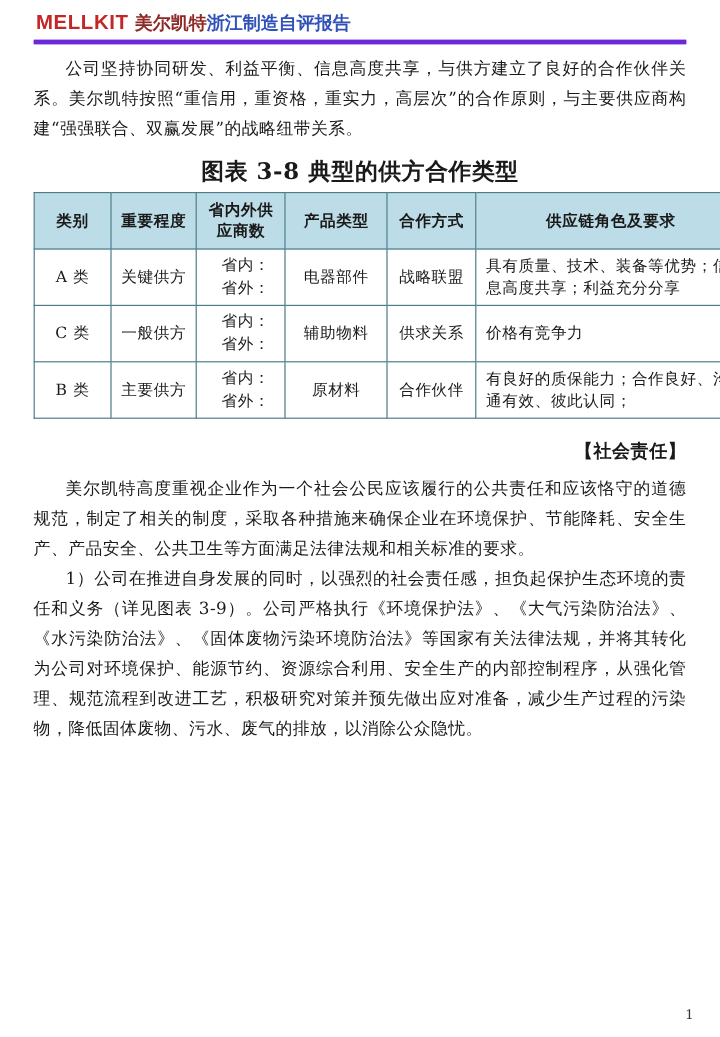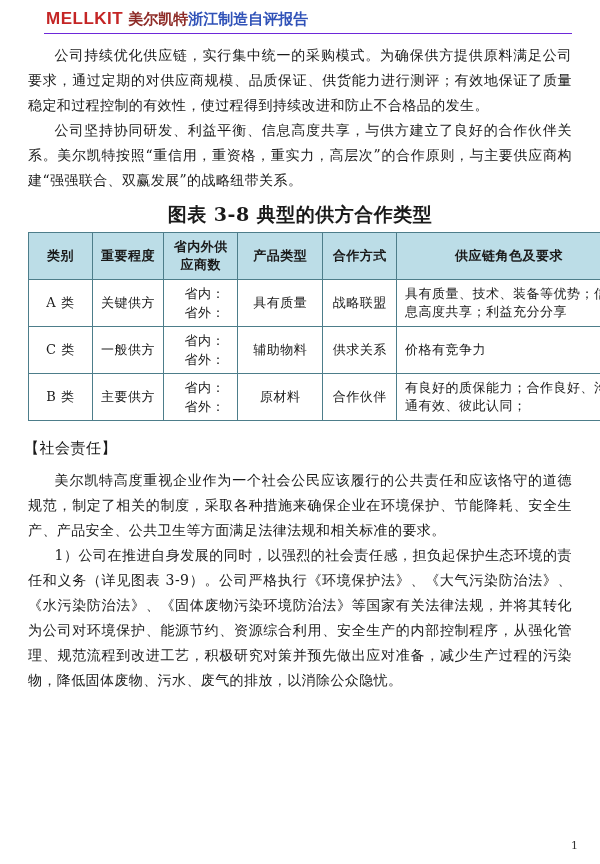--- a/index.html
+++ b/index.html
@@ -1,21 +1,21 @@
 <!DOCTYPE html>
 <html><head>
 <meta charset="utf-8">
 <style>
   html, body { margin: 0; padding: 0; background: #ffffff; }
   body { width: 600px; height: 864px; position: relative; overflow: hidden;
          font-family: "DejaVu Serif", "Liberation Serif", serif; color: #1a1a1a; }
   .page { position: absolute; inset: 0; padding: 6px 28px 0 28px; box-sizing: border-box; }
 
   
-  .doc-header { border-bottom: 1px solid #6d28d9; padding: 3px 2px 4px 2px; margin-left: 16px; }
+  .doc-header { border-bottom: 4px solid #6d28d9; padding: 3px 2px 4px 2px; }
   .logo { color: #c42525; font-weight: bold; font-size: 17px;
           font-family: "Liberation Sans", sans-serif; letter-spacing: 0.5px; }
   .brand { color: #8d2a26; font-size: 15px; font-weight: bold; }
   .doc-title { color: #3052b8; font-size: 15px; font-weight: bold; }
 
   
   .body-text { margin-top: 9px; }
   p.para { margin: 0; font-size: 14px; line-height: 25px; text-align: justify;
            letter-spacing: 0.4px; text-indent: 1.9em; }
   p.para.indent-lg { text-indent: 2.6em; }
@@ -28,39 +28,38 @@
   table.coop th, table.coop td { border: 1px solid #4d7d8a; padding: 3px 4px;
                vertical-align: middle; }
   table.coop th { background: #bcdde7; font-weight: bold; height: 40px;
                font-size: 13px; text-align: center; }
   table.coop td { height: 40px; }
   .c-center { text-align: center; }
   .c-left { text-align: left; padding-left: 8px !important; }
   .prov-cell { text-align: center; padding-left: 12px !important; line-height: 19px; }
 
   
-  .section-heading { font-weight: normal; font-size: 15px; margin: 18px 0 0 0;
-                     letter-spacing: 0.5px; margin-left: -4px; }
+  .section-heading { font-weight: bold; font-size: 15px; margin: 18px 0 0 0;
+                     letter-spacing: 0.5px; margin-left: -4px; text-align: right; }
   .section-body { margin-top: 10px; }
 
   .page-number { position: absolute; right: 22px; bottom: 12px; font-size: 11px;
                  color: #333; }
 </style>
 </head>
 <body>
 
 <div class="page">
 
   <div class="doc-header">
     <span class="logo">MELLKIT</span>
     <span class="brand">美尔凯特</span><span class="doc-title">浙江制造自评报告</span>
   </div>
 
   <div class="body-text">
-    <p class="para">公司持续优化供应链，实行集中统一的采购模式。为确保供方提供原料满足公司要求，通过定期的对供应商规模、品质保证、供货能力进行测评；有效地保证了质量稳定和过程控制的有效性，使过程得到持续改进和防止不合格品的发生。</p>
     <p class="para">公司坚持协同研发、利益平衡、信息高度共享，与供方建立了良好的合作伙伴关系。美尔凯特按照“重信用，重资格，重实力，高层次”的合作原则，与主要供应商构建“强强联合、双赢发展”的战略纽带关系。</p>
   </div>
 
   <div class="tbl-caption">图表 3-8 典型的供方合作类型</div>
 
   <table class="coop">
     <colgroup>
       <col style="width:57px">
         <col style="width:64px">
         <col style="width:66px">
@@ -79,21 +78,21 @@
       </tr>
     </thead>
     <tbody>
       <tr>
         <td class="c-center">A 类</td>
         <td class="c-center">关键供方</td>
         <td class="prov-cell">
           <div>省内：</div>
           <div>省外：</div>
         </td>
-        <td class="c-center">具有质量</td>
+        <td class="c-center">电器部件</td>
         <td class="c-center">战略联盟</td>
         <td class="c-left">具有质量、技术、装备等优势；信息高度共享；利益充分分享</td>
       </tr>
       <tr>
         <td class="c-center">C 类</td>
         <td class="c-center">一般供方</td>
         <td class="prov-cell">
           <div>省内：</div>
           <div>省外：</div>
         </td>

